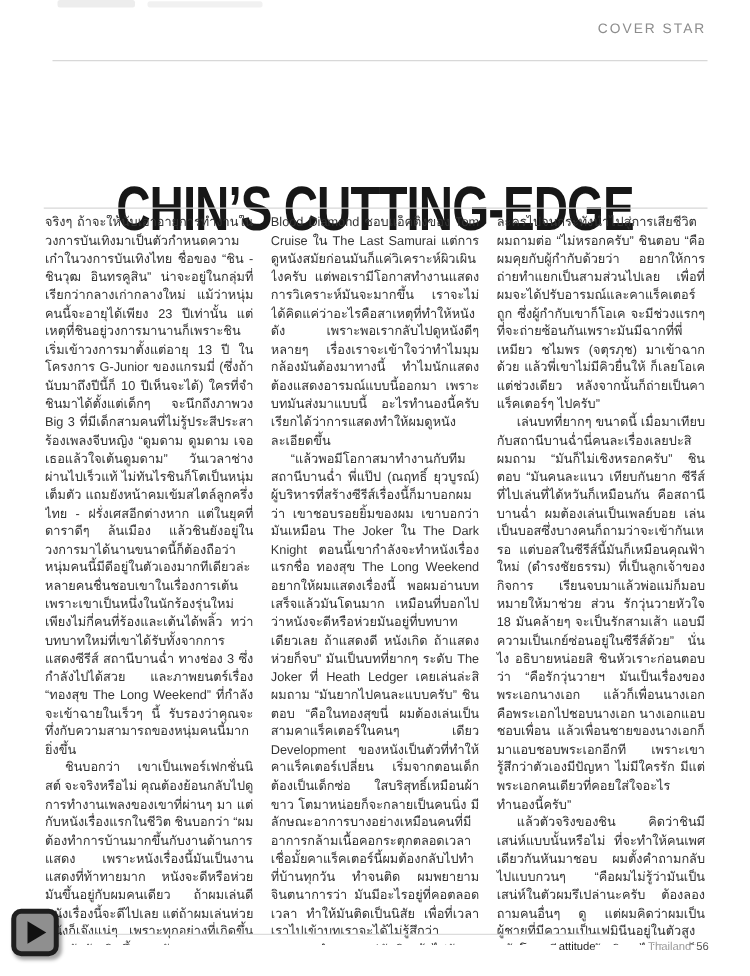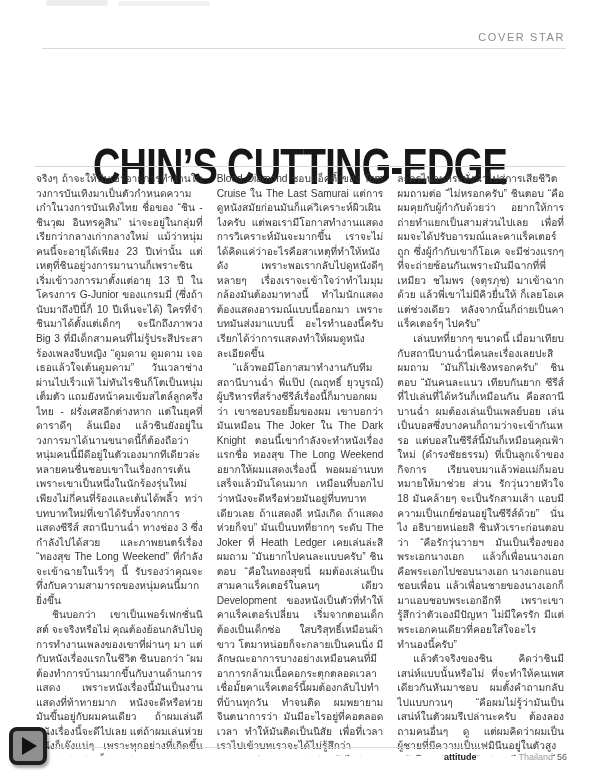--- a/index.html
+++ b/index.html
@@ -9,21 +9,21 @@
     background:#ffffff;
     overflow:hidden;
     font-family:"Liberation Sans","DejaVu Sans",sans-serif;
   }
   
   .artifact{position:absolute;background:#ededed;border-radius:2px;}
   .artifact.a1{left:46px;top:0;width:62px;height:6px;}
   .artifact.a2{left:118px;top:1px;width:92px;height:5px;opacity:.8;}
 
   .cover-star{
-    position:absolute;top:31px;right:35px;
+    position:absolute;top:17px;right:35px;
     font-size:11px;letter-spacing:1.6px;color:#8c8c8c;
   }
   .rule{position:absolute;height:1px;background:#d8d8d8;}
   .rule.header-rule{left:42px;right:34px;top:48px;}
   .rule.title-rule{left:35px;right:34px;top:166px;}
   .rule.footer-rule{left:52px;top:747px;width:436px;background:#dcdcdc;}
 
   .page-title{
     position:absolute;top:104px;left:0;width:600px;
     text-align:center;
@@ -59,21 +59,21 @@
     border-top:9px solid transparent;
     border-bottom:9px solid transparent;
     border-left:15px solid #111111;
     margin-left:3px;
   }
 
   .footer{
     position:absolute;top:752px;right:33px;
     font-size:9px;color:#555555;white-space:nowrap;
   }
-  .footer .brand-bold{font-weight:bold;color:#1a1a1a;margin-left:16px;}
+  .footer .brand-bold{font-weight:normal;color:#1a1a1a;margin-left:16px;}
   .footer .brand-light{color:#9a9a9a;padding-left:42px;}
   .footer .page-num{color:#555555;margin-left:4px;}
 </style>
 </head>
 <body>
 
 <div class="page">
 
   <div class="artifact a1"></div>
   <div class="artifact a2"></div>

